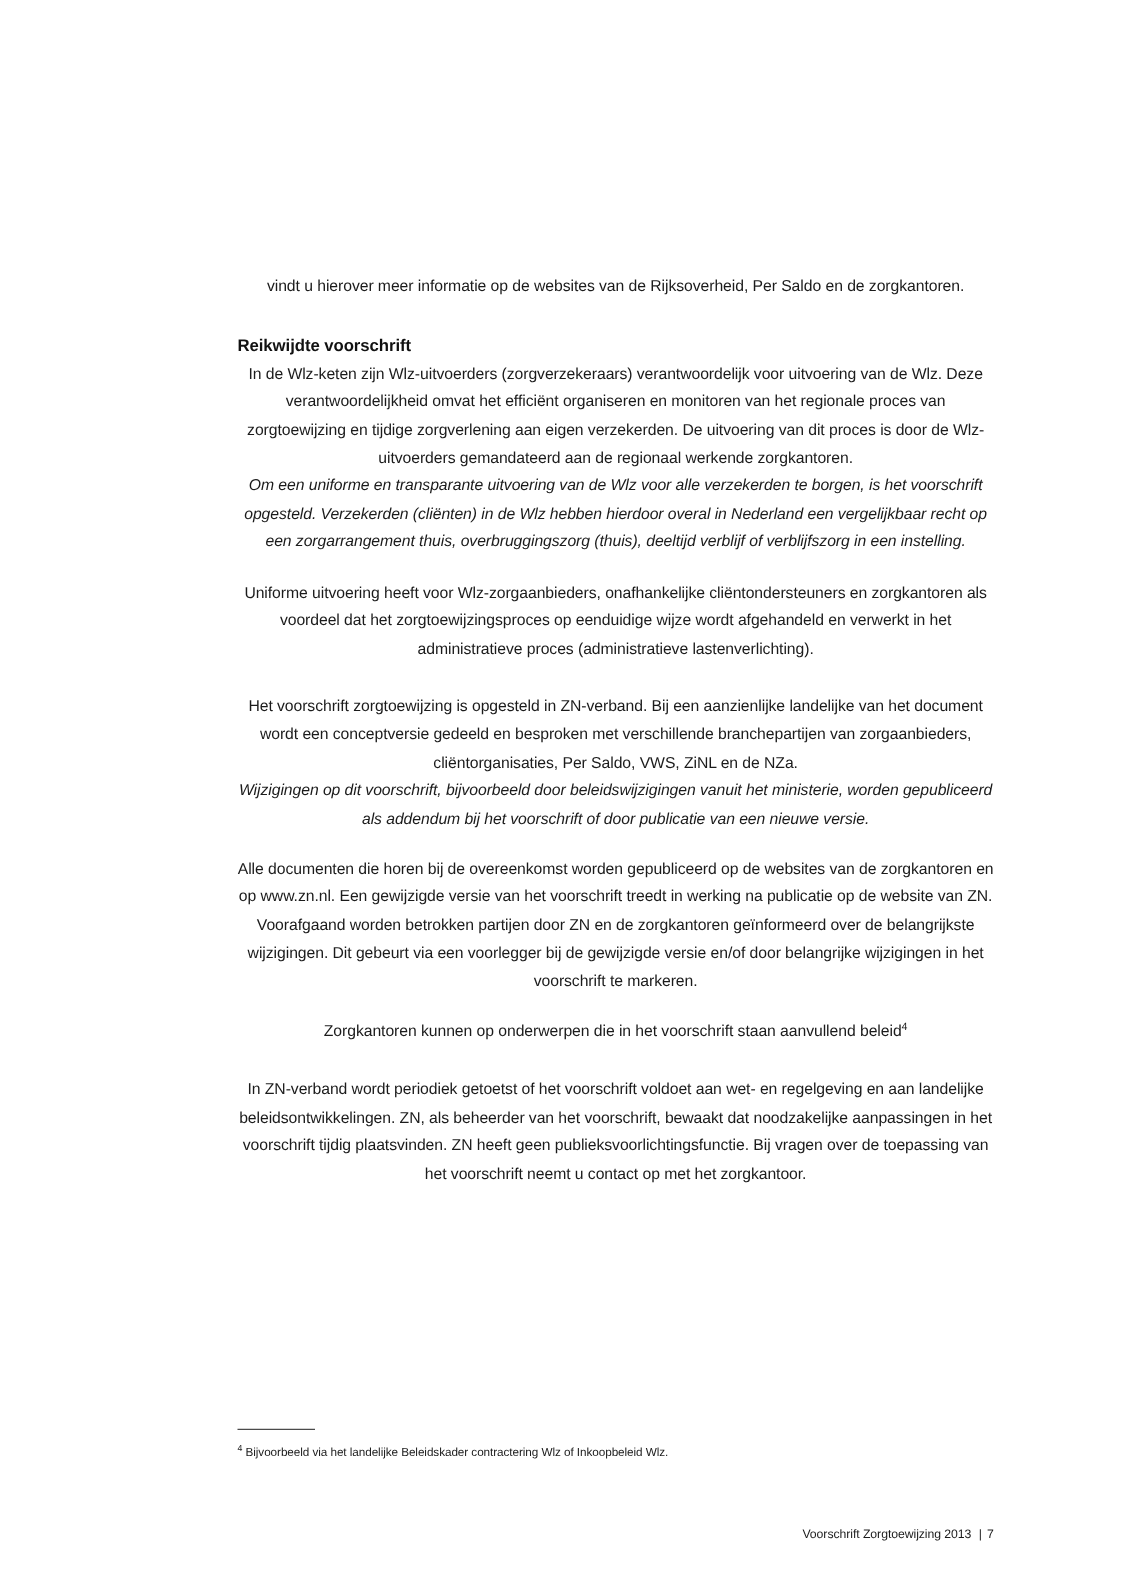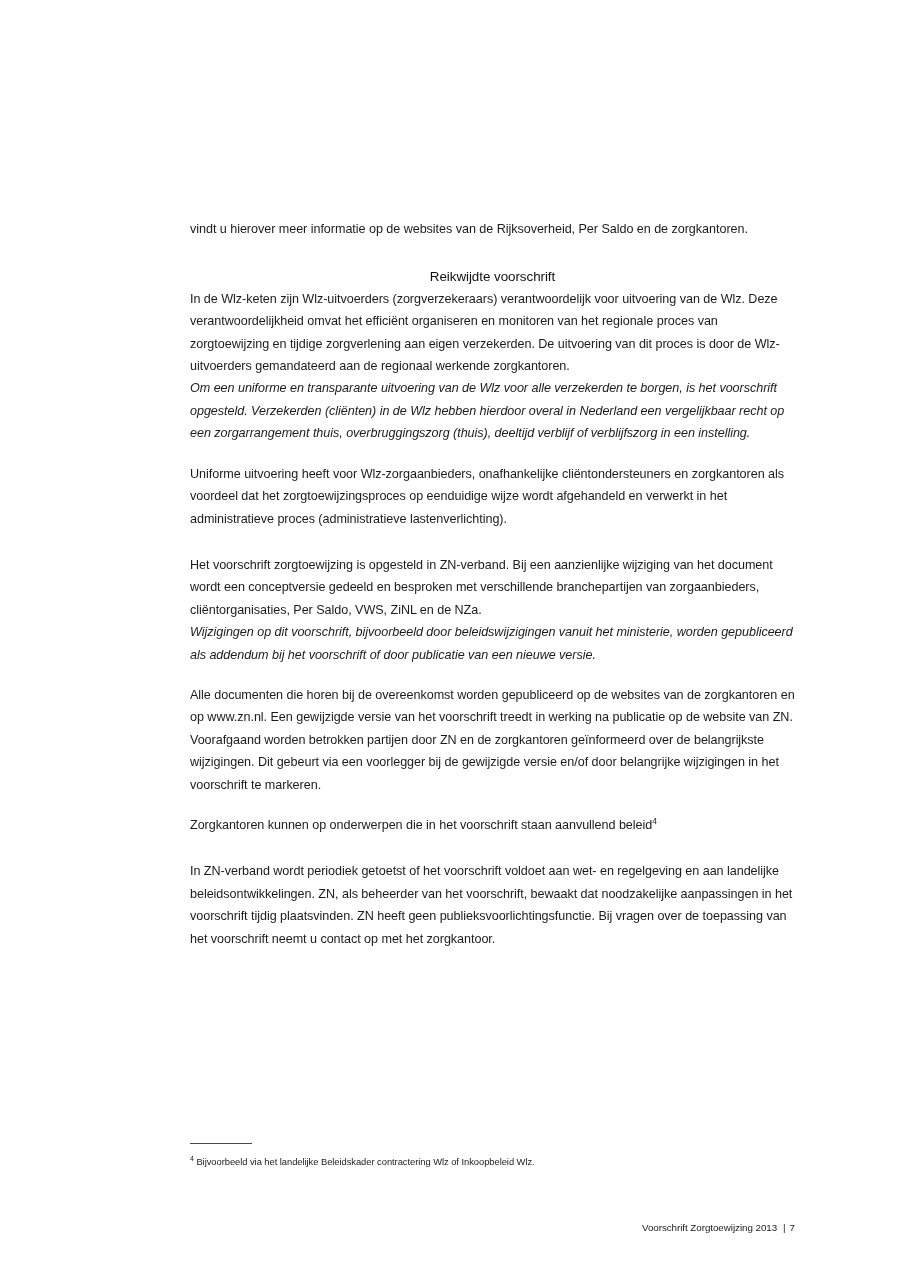--- a/index.html
+++ b/index.html
@@ -28,37 +28,36 @@
     left: 190px;
     top: 218px;
     width: 605px;
   }
   p.para {
     margin: 0 0 0 0;
     font-size: 12.6px;
     line-height: 1.78;
     letter-spacing: -0.05px;
     color: #1b1b1b;
-    text-align: left;
+    text-align: center;
   }
   .para + .para {
     margin-top: 0;
     font-style: italic;
   }
   .gap {
     height: 18px;
   }
   h2.heading {
     margin: 0;
     font-size: 13.4px;
-    font-weight: normal;
+    font-weight: bold;
     line-height: 1.6;
     color: #111111;
     letter-spacing: -0.05px;
-    text-align: center;
   }
   .heading-block {
     margin-top: 24px;
   }
   .heading-block.first {
     margin-top: 26px;
   }
   sup.fnref {
     font-size: 8.5px;
     vertical-align: super;
@@ -113,21 +112,21 @@
 
     <div class="heading-block first">
       <h2 class="heading">Reikwijdte voorschrift</h2>
       <p class="para">In de Wlz-keten zijn Wlz-uitvoerders (zorgverzekeraars) verantwoordelijk voor uitvoering van de Wlz. Deze verantwoordelijkheid omvat het efficiënt organiseren en monitoren van het regionale proces van zorgtoewijzing en tijdige zorgverlening aan eigen verzekerden. De uitvoering van dit proces is door de Wlz-uitvoerders gemandateerd aan de regionaal werkende zorgkantoren.</p>
       <p class="para">Om een uniforme en transparante uitvoering van de Wlz voor alle verzekerden te borgen, is het voorschrift opgesteld. Verzekerden (cliënten) in de Wlz hebben hierdoor overal in Nederland een vergelijkbaar recht op een zorgarrangement thuis, overbruggingszorg (thuis), deeltijd verblijf of verblijfszorg in een instelling.</p>
       <div class="gap"></div>
       <p class="para">Uniforme uitvoering heeft voor Wlz-zorgaanbieders, onafhankelijke cliëntondersteuners en zorgkantoren als voordeel dat het zorgtoewijzingsproces op eenduidige wijze wordt afgehandeld en verwerkt in het administratieve proces (administratieve lastenverlichting).</p>
     </div>
 
     <div class="heading-block">
-      <p class="para">Het voorschrift zorgtoewijzing is opgesteld in ZN-verband. Bij een aanzienlijke wijziging van het document wordt een conceptversie gedeeld en besproken met verschillende branchepartijen van zorgaanbieders, cliëntorganisaties, Per Saldo, VWS, ZiNL en de NZa.</p>
+      <p class="para">Het voorschrift zorgtoewijzing is opgesteld in ZN-verband. Bij een aanzienlijke landelijke van het document wordt een conceptversie gedeeld en besproken met verschillende branchepartijen van zorgaanbieders, cliëntorganisaties, Per Saldo, VWS, ZiNL en de NZa.</p>
       <p class="para">Wijzigingen op dit voorschrift, bijvoorbeeld door beleidswijzigingen vanuit het ministerie, worden gepubliceerd als addendum bij het voorschrift of door publicatie van een nieuwe versie.</p>
       <div class="gap"></div>
       <p class="para">Alle documenten die horen bij de overeenkomst worden gepubliceerd op de websites van de zorgkantoren en op www.zn.nl. Een gewijzigde versie van het voorschrift treedt in werking na publicatie op de website van ZN. Voorafgaand worden betrokken partijen door ZN en de zorgkantoren geïnformeerd over de belangrijkste wijzigingen. Dit gebeurt via een voorlegger bij de gewijzigde versie en/of door belangrijke wijzigingen in het voorschrift te markeren.</p>
       <div class="gap"></div>
       <p class="para"><span>Zorgkantoren kunnen op onderwerpen die in het voorschrift staan aanvullend beleid</span><sup class="fnref">4</sup><br></p>
     </div>
 
     <div class="heading-block">
       <p class="para">In ZN-verband wordt periodiek getoetst of het voorschrift voldoet aan wet- en regelgeving en aan landelijke beleidsontwikkelingen. ZN, als beheerder van het voorschrift, bewaakt dat noodzakelijke aanpassingen in het voorschrift tijdig plaatsvinden. ZN heeft geen publieksvoorlichtingsfunctie. Bij vragen over de toepassing van het voorschrift neemt u contact op met het zorgkantoor.</p>
     </div>

